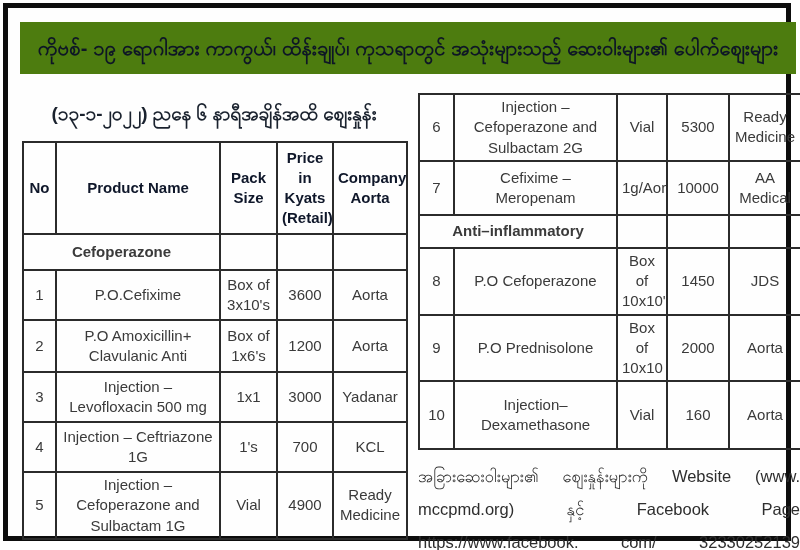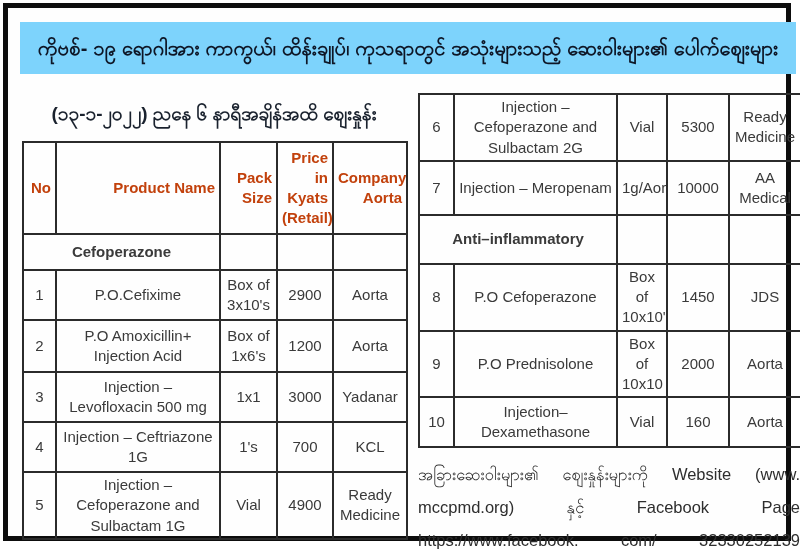--- a/index.html
+++ b/index.html
@@ -20,21 +20,21 @@
     left: 3px; top: 3px;
     width: 788px; height: 538px;
     border: 5px solid #0d0d0d;
     box-sizing: border-box;
     background: #fefefe;
   }
   .header-band {
     position: absolute;
     left: 12px; top: 14px;
     width: 776px; height: 52px;
-    background: #7dd3fc;
+    background: #4d7c0f;
     display: flex;
     align-items: center;
     justify-content: center;
     text-align: center;
   }
   .header-band .title-text {
     color: #0e1626;
     font-weight: bold;
     font-size: 20px;
     letter-spacing: 0.2px;
@@ -71,22 +71,21 @@
     font-size: 15px;
     text-align: center;
     vertical-align: middle;
     padding: 2px 4px;
     line-height: 1.35;
     overflow: hidden;
     box-sizing: border-box;
   }
   table.price-table th {
     font-weight: 600;
-    color: #c2410c;
-    text-align: right;
+    color: #0f172a;
   }
   td.product-cell {
     text-align: left;
     padding-left: 7px;
   }
   td.section-cell {
     text-align: left;
     font-weight: bold;
     color: #222222;
     padding-left: 4px;
@@ -132,26 +131,26 @@
         <tr style="height:36px">
           <td class="section-cell" colspan="2">Cefoperazone</td>
           <td></td>
           <td></td>
           <td></td>
         </tr>
         <tr style="height:50px">
           <td>1</td>
           <td class="product-cell">P.O.Cefixime</td>
           <td>Box of 3x10's</td>
-          <td>2900</td>
+          <td>3600</td>
           <td>Aorta</td>
         </tr>
         <tr style="height:52px">
           <td>2</td>
-          <td class="product-cell">P.O Amoxicillin+ Injection Acid</td>
+          <td class="product-cell">P.O Amoxicillin+ Clavulanic Anti</td>
           <td>Box of 1x6's</td>
           <td>1200</td>
           <td>Aorta</td>
         </tr>
         <tr style="height:50px">
           <td>3</td>
           <td class="product-cell">Injection – Levofloxacin 500 mg</td>
           <td>1x1</td>
           <td>3000</td>
           <td>Yadanar</td>
@@ -186,46 +185,46 @@
         <tbody>
             <tr style="height:55px">
           <td>6</td>
           <td class="product-cell">Injection – Cefoperazone and Sulbactam 2G</td>
           <td>Vial</td>
           <td>5300</td>
           <td>Ready Medicine</td>
         </tr>
         <tr style="height:54px">
           <td>7</td>
-          <td class="product-cell">Injection – Meropenam</td>
+          <td class="product-cell">Cefixime – Meropenam</td>
           <td>1g/Aorta</td>
           <td>10000</td>
           <td>AA Medical</td>
         </tr>
-        <tr style="height:49px">
+        <tr style="height:33px">
           <td class="section-cell" colspan="2">Anti–inflammatory</td>
           <td></td>
           <td></td>
           <td></td>
         </tr>
         <tr style="height:55px">
           <td>8</td>
           <td class="product-cell">P.O Cefoperazone</td>
           <td>Box of 10x10's</td>
           <td>1450</td>
           <td>JDS</td>
         </tr>
         <tr style="height:57px">
           <td>9</td>
           <td class="product-cell">P.O Prednisolone</td>
           <td>Box of 10x10</td>
           <td>2000</td>
           <td>Aorta</td>
         </tr>
-        <tr style="height:50px">
+        <tr style="height:68px">
           <td>10</td>
           <td class="product-cell">Injection– Dexamethasone</td>
           <td>Vial</td>
           <td>160</td>
           <td>Aorta</td>
         </tr>
       </tbody>
         </table>
 
       <div class="footer">

